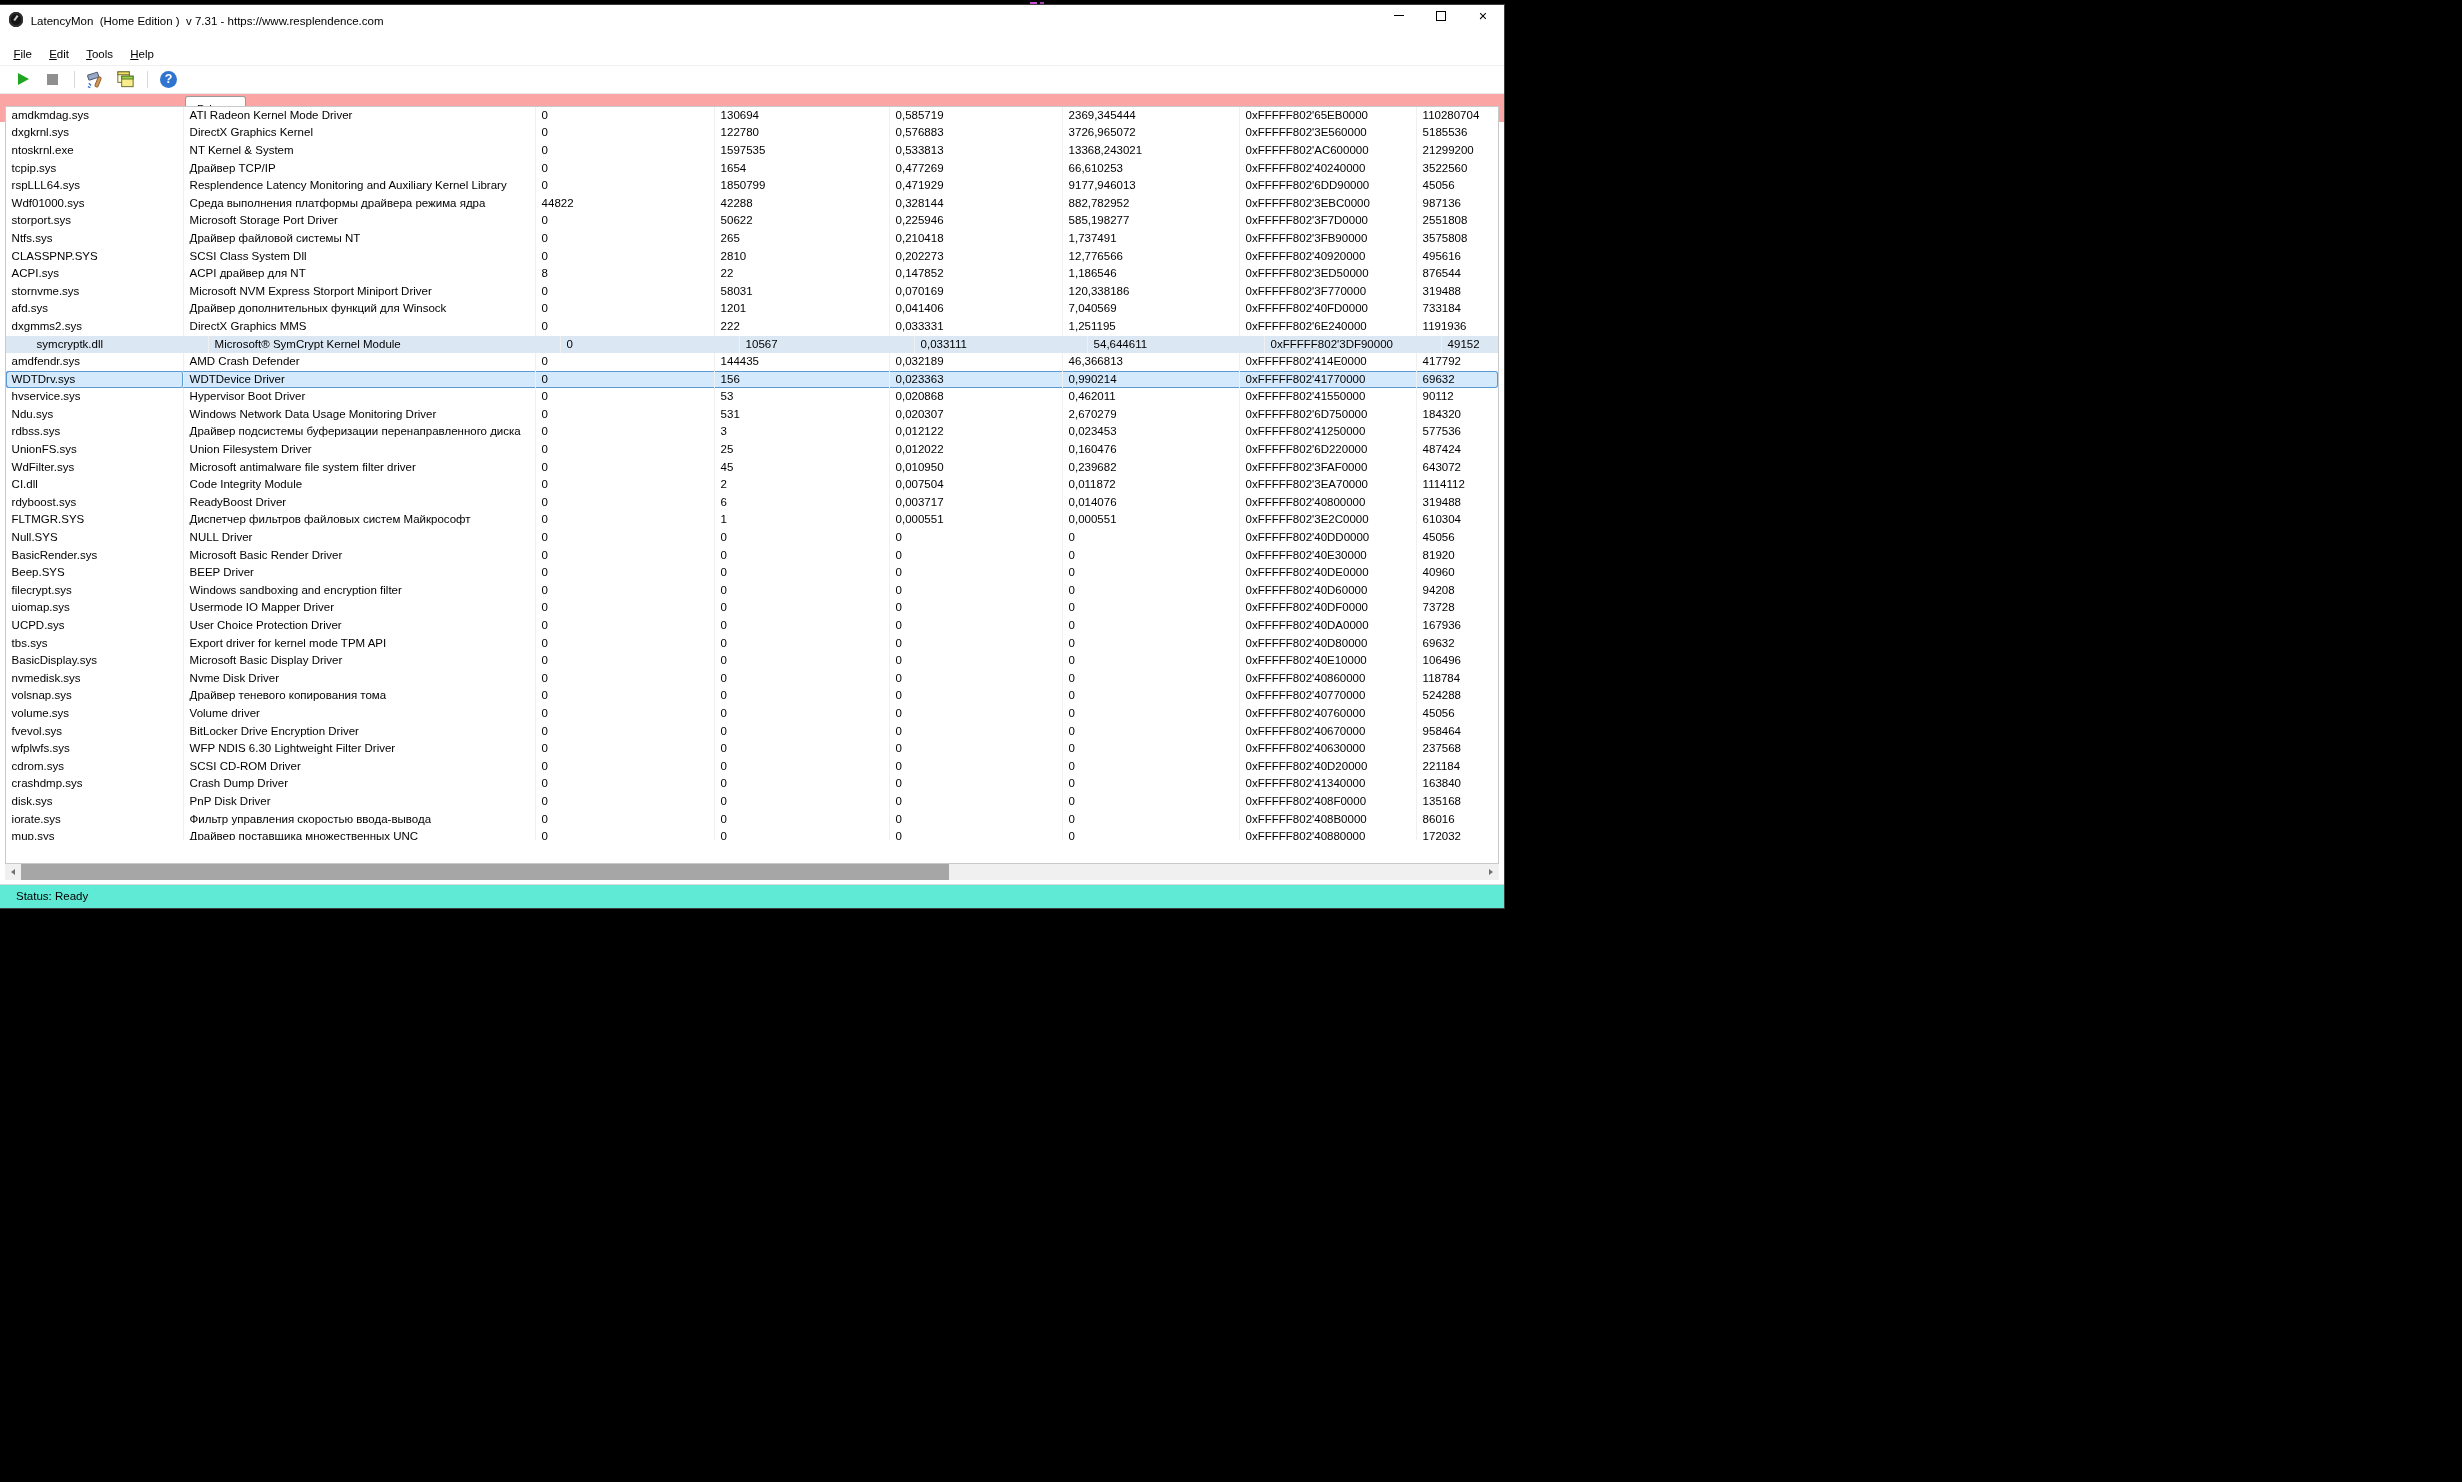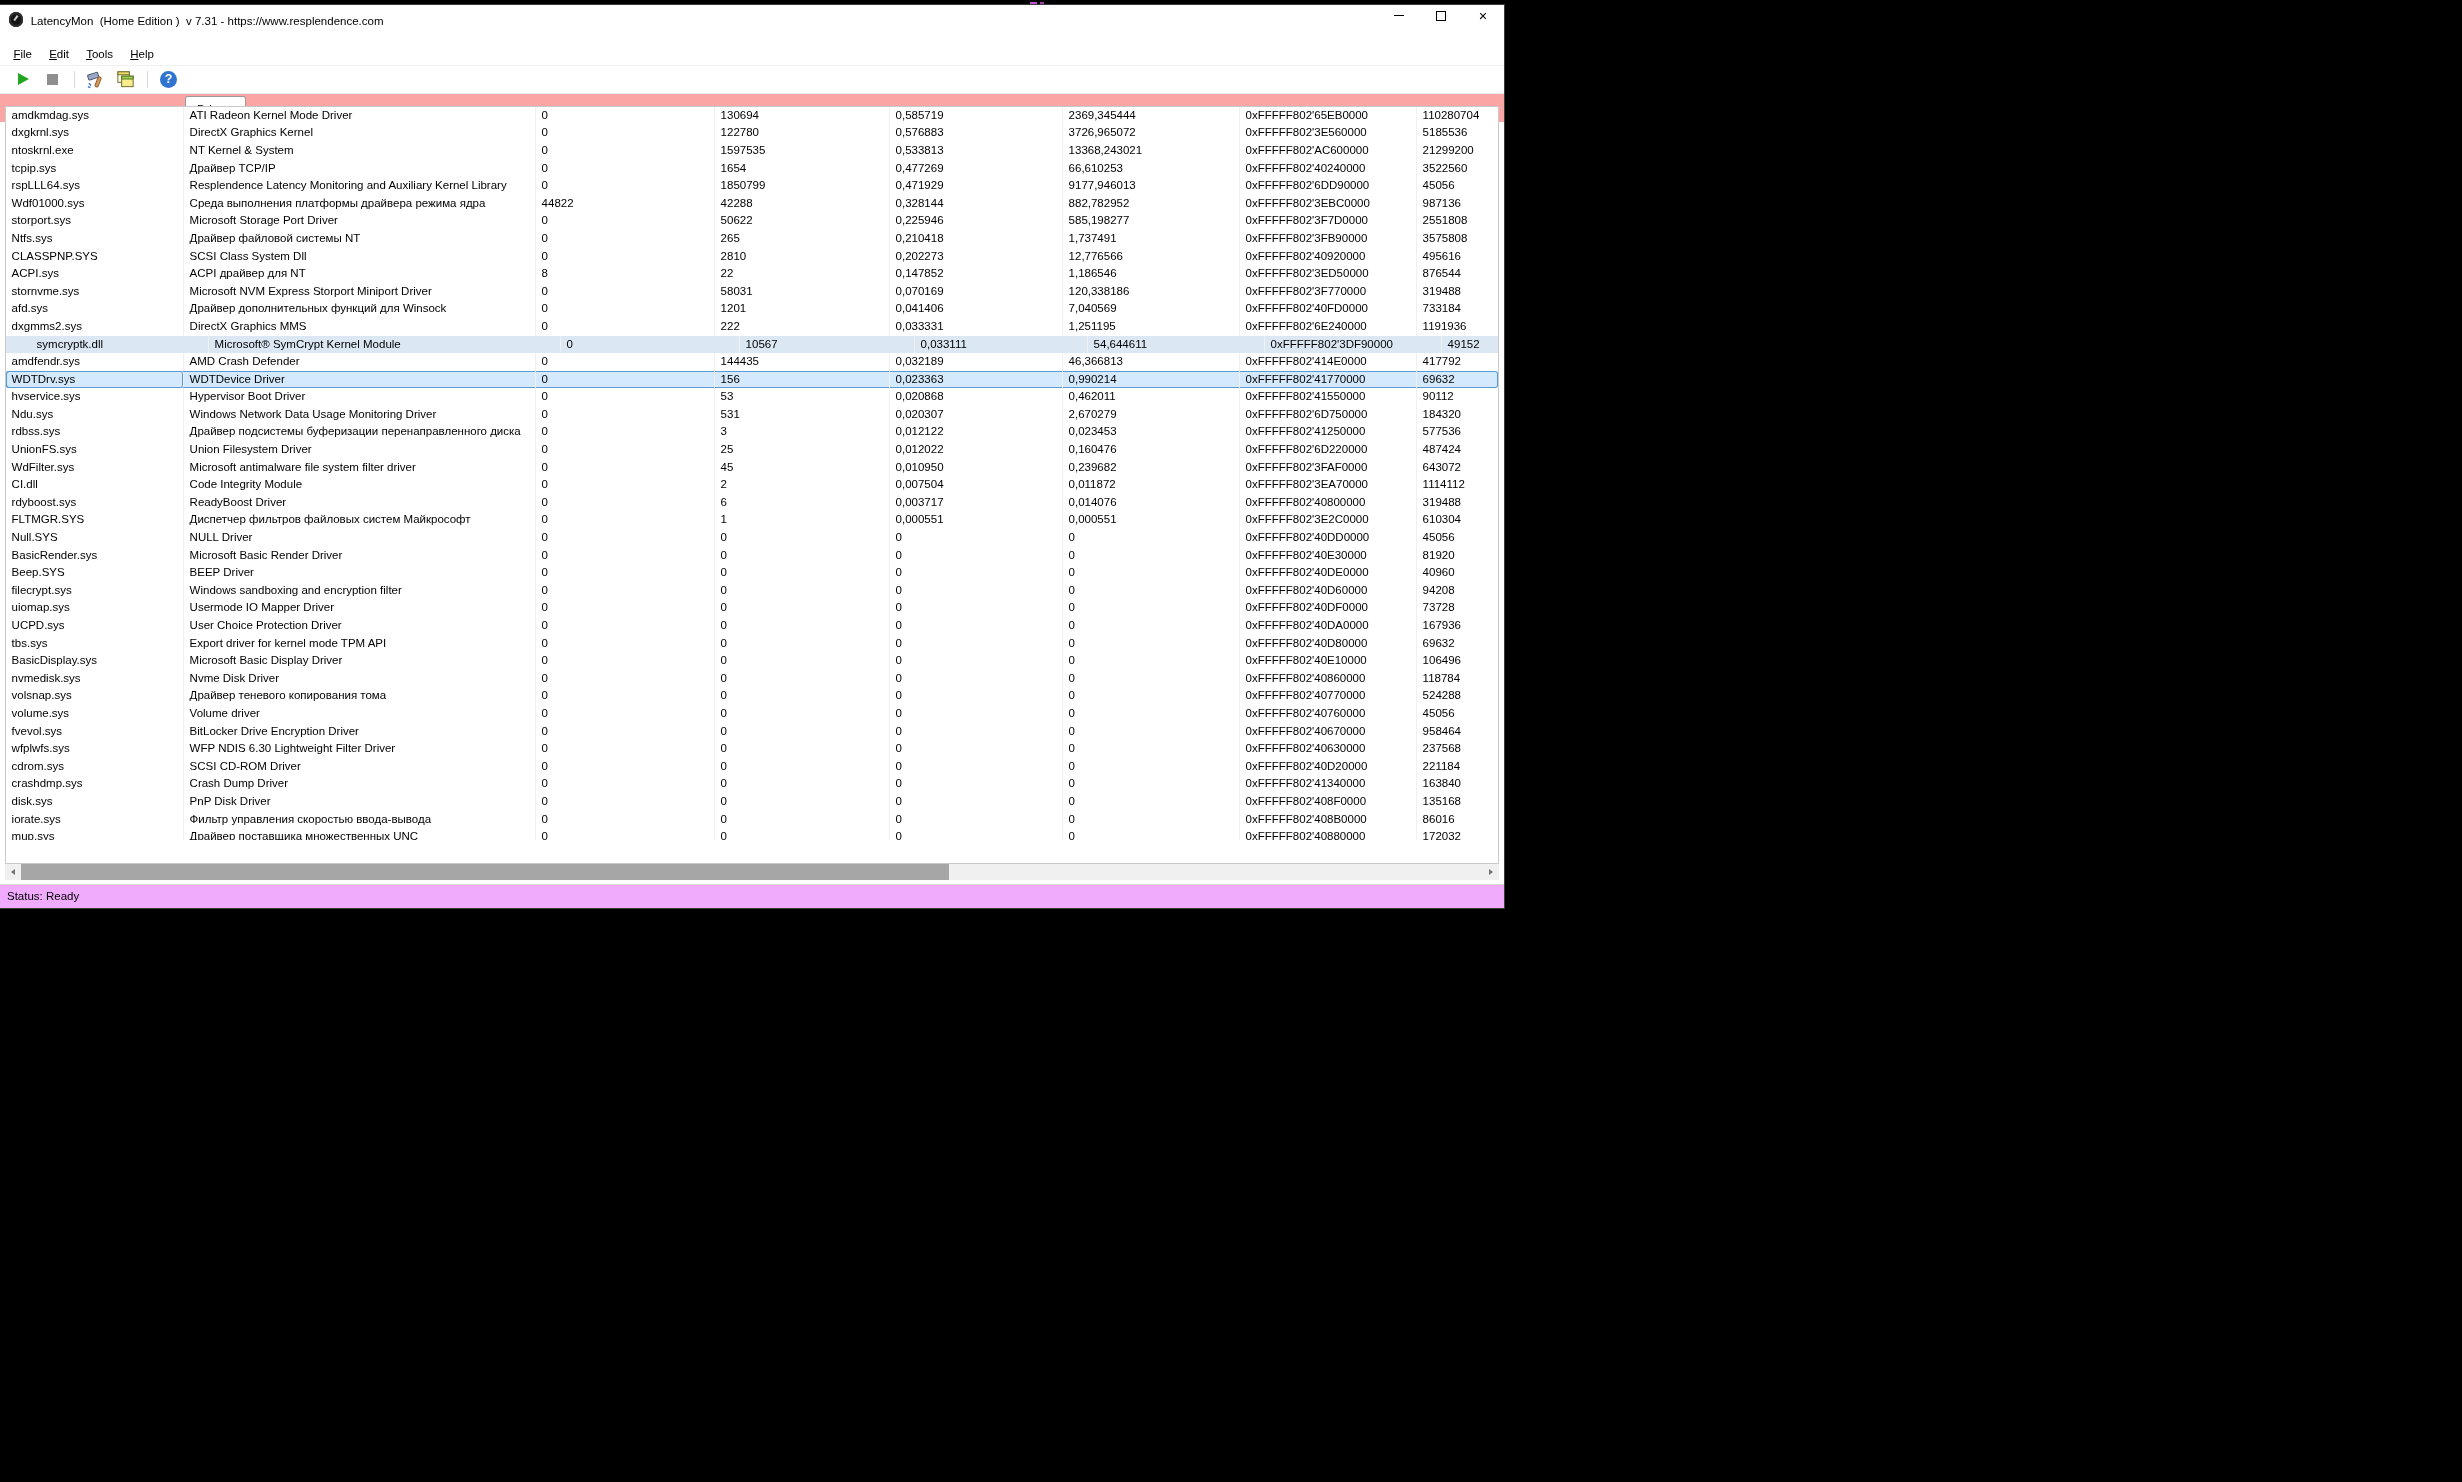--- a/index.html
+++ b/index.html
@@ -60,22 +60,22 @@
 
   
   .hscroll{position:absolute;left:4.8px;top:859px;width:1494px;height:16.3px;background:#f0f0f0;display:flex;align-items:center;}
   .sb-arrow{width:16.3px;height:16.3px;display:flex;align-items:center;justify-content:center;flex:0 0 auto;}
   .arr-left{width:0;height:0;border-right:4.8px solid #707070;border-top:3.8px solid transparent;border-bottom:3.8px solid transparent;}
   .arr-right{width:0;height:0;border-left:4.8px solid #707070;border-top:3.8px solid transparent;border-bottom:3.8px solid transparent;}
   .sb-track{position:relative;flex:1;height:16.3px;}
   .sb-thumb{position:absolute;left:0;top:0;height:16.3px;width:928px;background:#a6a6a6;}
 
   
-  .statusbar{position:absolute;left:0;top:879px;width:100%;height:24px;background:#f0abfc;
-             border-top:1px solid #dadada;line-height:23px;padding-left:7px;box-sizing:border-box;}
+  .statusbar{position:absolute;left:0;top:879px;width:100%;height:24px;background:#5eead4;
+             border-top:1px solid #dadada;line-height:23px;padding-left:16px;box-sizing:border-box;}
 </style>
 </head>
 <body>
 
 <div class="screen">
   <div class="artifact a1"></div>
   <div class="artifact a2"></div>
 
   <div class="window">
 

